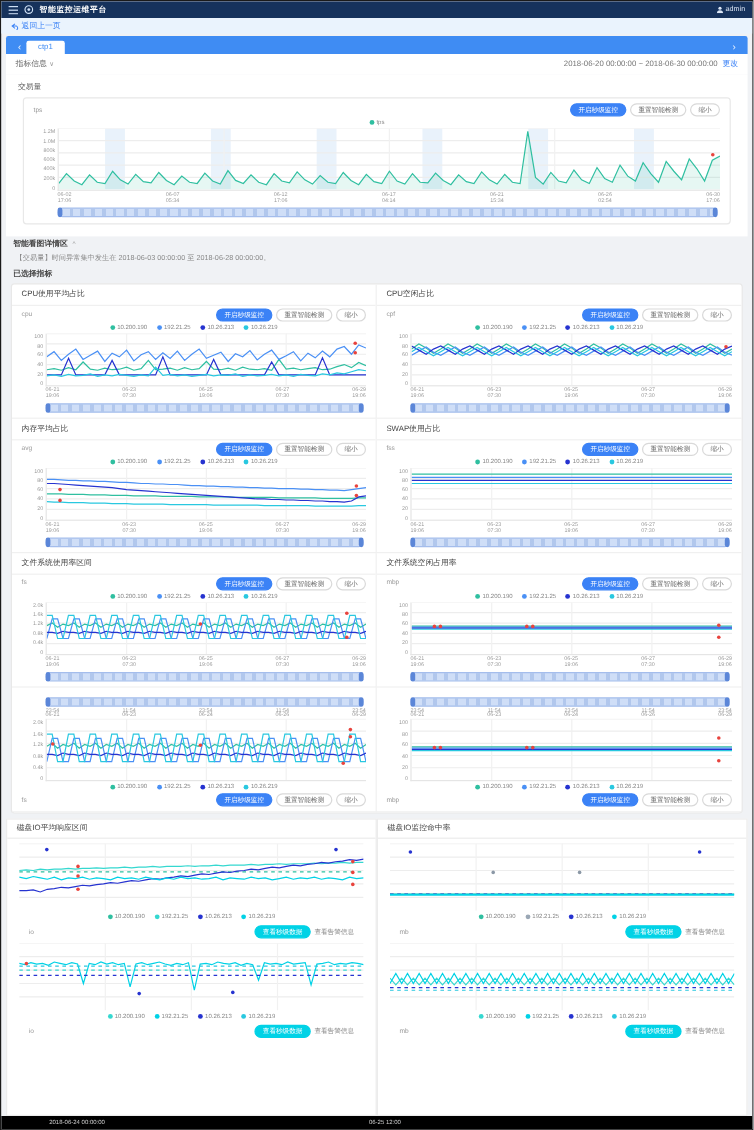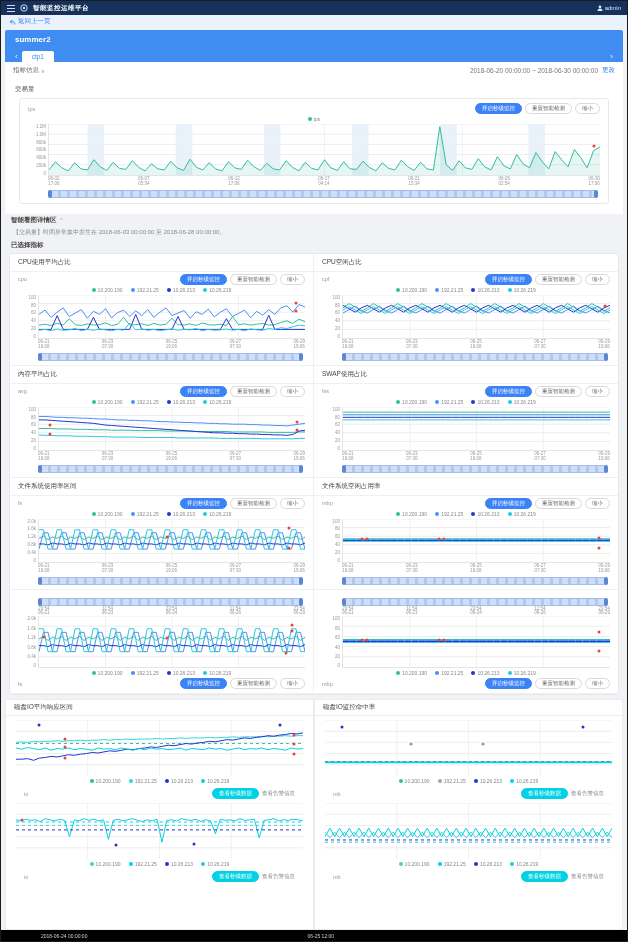--- a/index.html
+++ b/index.html
@@ -118,21 +118,20 @@
       <span class="icon">
         <svg width="7" height="6" viewBox="0 0 8 7">
             <path d="M4 1 L1.2 3.2 L4 5.4 M1.2 3.2 H5.5 a2 2 0 0 1 0 3.6" fill="none" stroke="#3b82f6" stroke-width="1"></path>
           </svg>
       </span>
       <span>返回上一页</span>
     </span>
   </div>
 
   <div class="bluepanel">
-    <div class="ptitle">summer2</div>
     <div class="ptabs">
       <span class="tabarrow">‹</span>
       <span class="tab">ctp1</span>
       <span class="tabarrow r">›</span>
     </div>
   </div>
 
   <div class="inforow">
     <span>指标信息</span>
     <span class="chev">∨</span>

